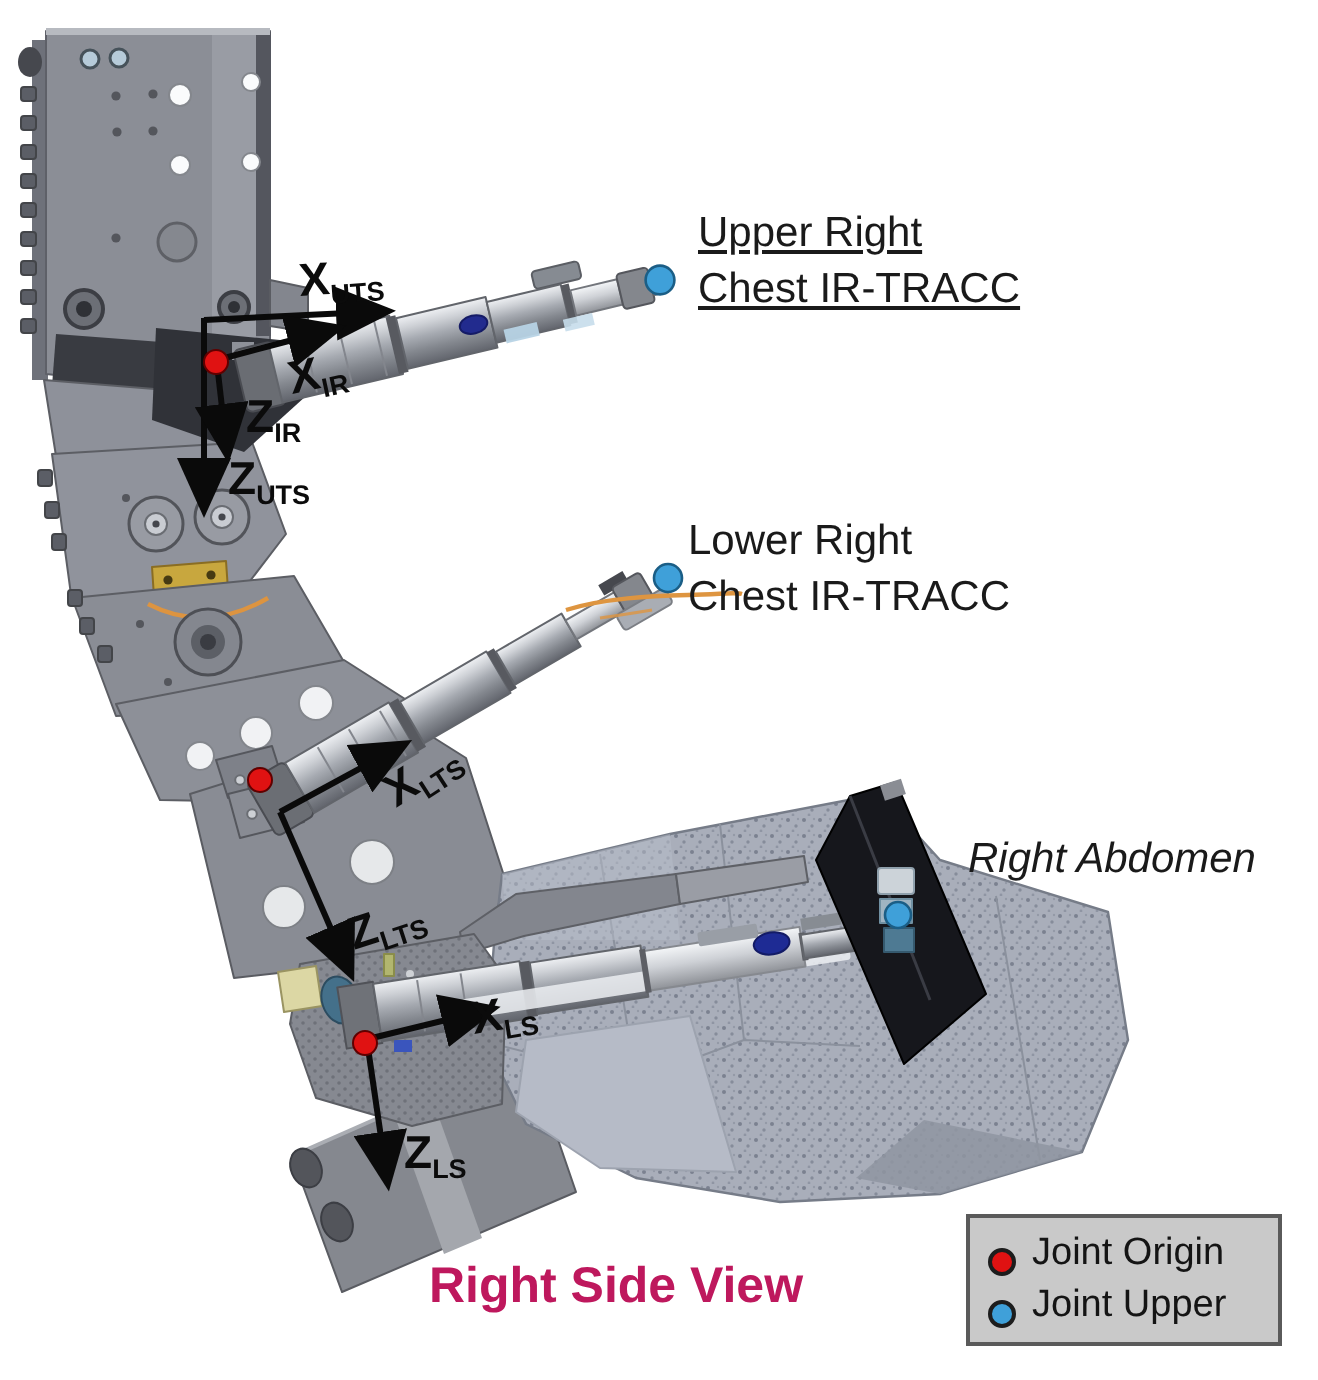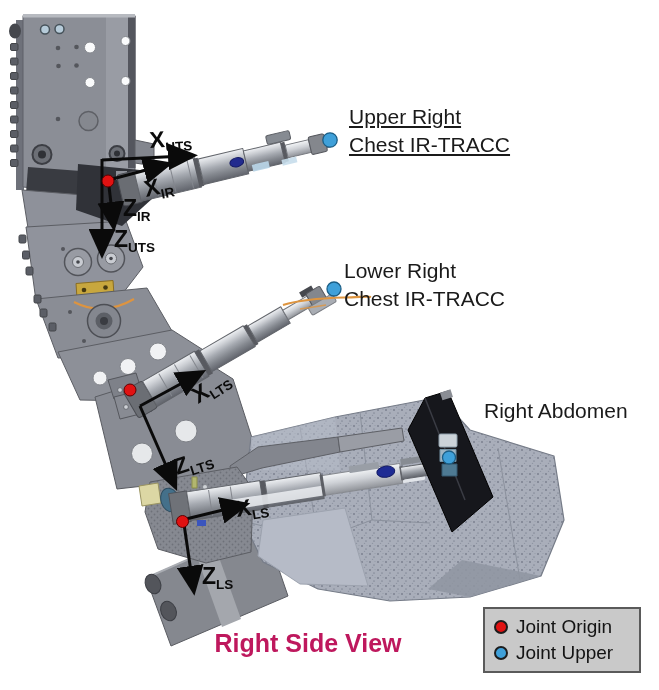--- a/index.html
+++ b/index.html
@@ -5,21 +5,21 @@
   html,body{margin:0;padding:0;background:#ffffff;}
   body{width:659px;height:690px;overflow:hidden;font-family:"Liberation Sans",sans-serif;}
   .fig{position:relative;width:659px;height:690px;background:#fff;}
   .fig svg{position:absolute;left:0;top:0;}
   .comp-label{position:absolute;font:400 21px/28px "Liberation Sans",sans-serif;color:#1a1a1a;white-space:nowrap;}
   .caption{position:absolute;left:163px;top:630px;width:290px;text-align:center;
            font:700 25px/27px "Liberation Sans",sans-serif;color:#be185d;}
   .legend{position:absolute;left:483px;top:607px;width:158px;height:66px;box-sizing:border-box;
           background:#c9c9c9;border:2px solid #5a5a5a;padding:5px 6px 5px 9px;
           display:flex;flex-direction:column;justify-content:space-around;}
-  .legend-row{display:flex;align-items:center;gap:8px;font:400 19px/22px "Liberation Sans",sans-serif;color:#141414;white-space:nowrap;}
+  .legend-row{display:flex;align-items:flex-end;gap:8px;font:400 19px/22px "Liberation Sans",sans-serif;color:#141414;white-space:nowrap;}
   .legend-dot{width:10px;height:10px;border-radius:50%;border:2px solid #1d1d1d;flex:0 0 auto;}
   .ax{font-family:"Liberation Sans",sans-serif;font-size:23px;font-weight:600;fill:#0b0b0b;}
   .ax .sub{font-size:13.5px;font-weight:600;}
 </style>
 </head>
 <body>
 
 <div class="fig">
 
 <svg width="659" height="690" viewBox="0 0 659 690">
@@ -279,21 +279,21 @@
 </svg>
 
   <div class="comp-label" style="left:349px;top:103px;text-decoration:underline;">
     <div>Upper Right</div>
     <div>Chest IR-TRACC</div>
   </div>
   <div class="comp-label" style="left:344px;top:257px;">
     <div>Lower Right</div>
     <div>Chest IR-TRACC</div>
   </div>
-  <div class="comp-label" style="left:484px;top:397px;">
+  <div class="comp-label" style="left:484px;top:416px;font-style:italic;">
     <div>Right Abdomen</div>
   </div>
 
   <div class="caption">Right Side View</div>
 
   <div class="legend">
     <div class="legend-row">
       <span class="legend-dot" style="background: rgb(224, 18, 18);"></span>
       <span>Joint Origin</span>
     </div>

